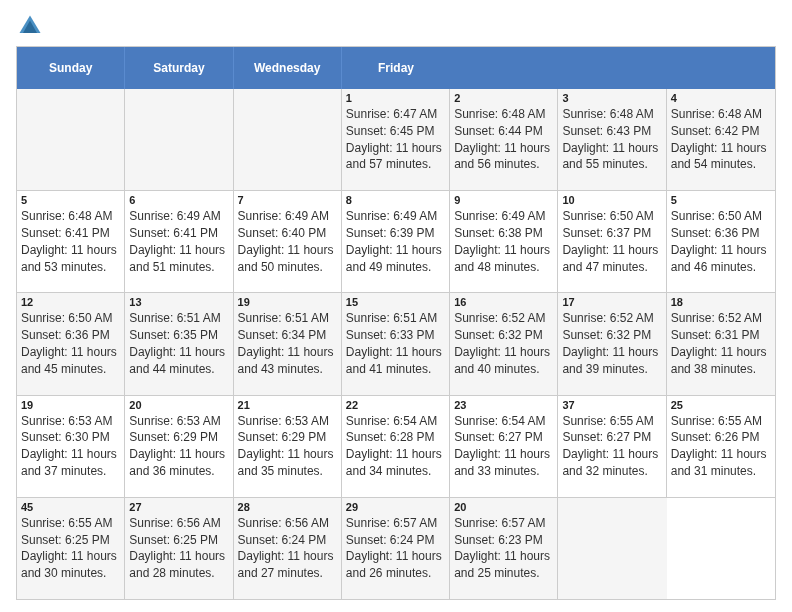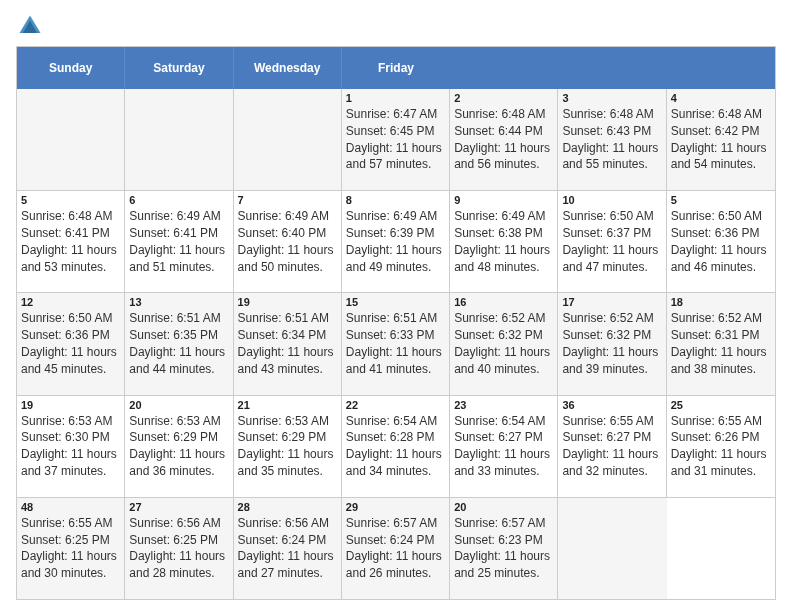--- a/index.html
+++ b/index.html
@@ -241,31 +241,31 @@
           </div>
           <div class="cal-cell">
             <div class="day-num">22</div>
             <div class="cell-info">Sunrise: 6:54 AM<br>Sunset: 6:28 PM<br>Daylight: 11 hours and 34 minutes.</div>
           </div>
           <div class="cal-cell">
             <div class="day-num">23</div>
             <div class="cell-info">Sunrise: 6:54 AM<br>Sunset: 6:27 PM<br>Daylight: 11 hours and 33 minutes.</div>
           </div>
           <div class="cal-cell">
-            <div class="day-num">36</div>
+            <div class="day-num">37</div>
             <div class="cell-info">Sunrise: 6:55 AM<br>Sunset: 6:27 PM<br>Daylight: 11 hours and 32 minutes.</div>
           </div>
           <div class="cal-cell">
             <div class="day-num">25</div>
             <div class="cell-info">Sunrise: 6:55 AM<br>Sunset: 6:26 PM<br>Daylight: 11 hours and 31 minutes.</div>
           </div>
         </div>
         <div class="cal-row">
           <div class="cal-cell alt-row">
-            <div class="day-num">48</div>
+            <div class="day-num">45</div>
             <div class="cell-info">Sunrise: 6:55 AM<br>Sunset: 6:25 PM<br>Daylight: 11 hours and 30 minutes.</div>
           </div>
           <div class="cal-cell alt-row">
             <div class="day-num">27</div>
             <div class="cell-info">Sunrise: 6:56 AM<br>Sunset: 6:25 PM<br>Daylight: 11 hours and 28 minutes.</div>
           </div>
           <div class="cal-cell alt-row">
             <div class="day-num">28</div>
             <div class="cell-info">Sunrise: 6:56 AM<br>Sunset: 6:24 PM<br>Daylight: 11 hours and 27 minutes.</div>
           </div>

